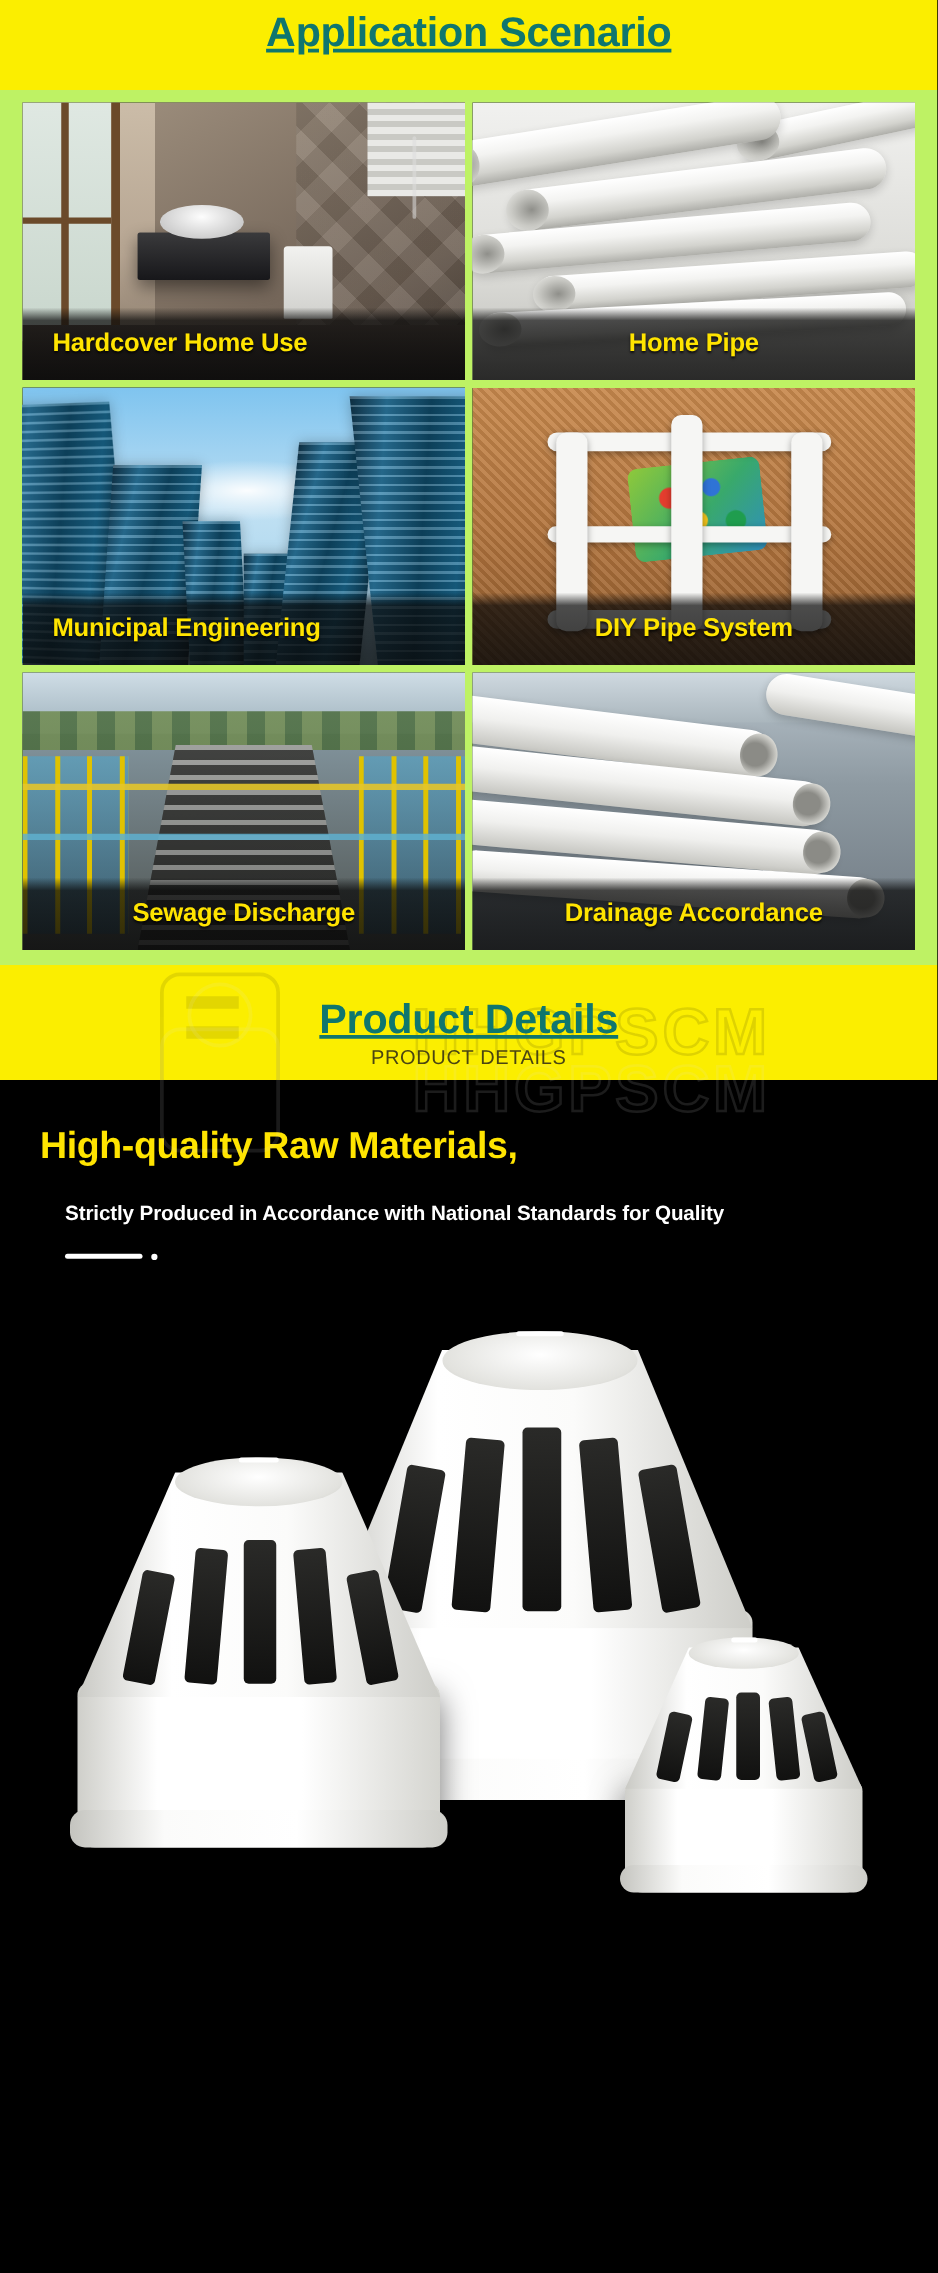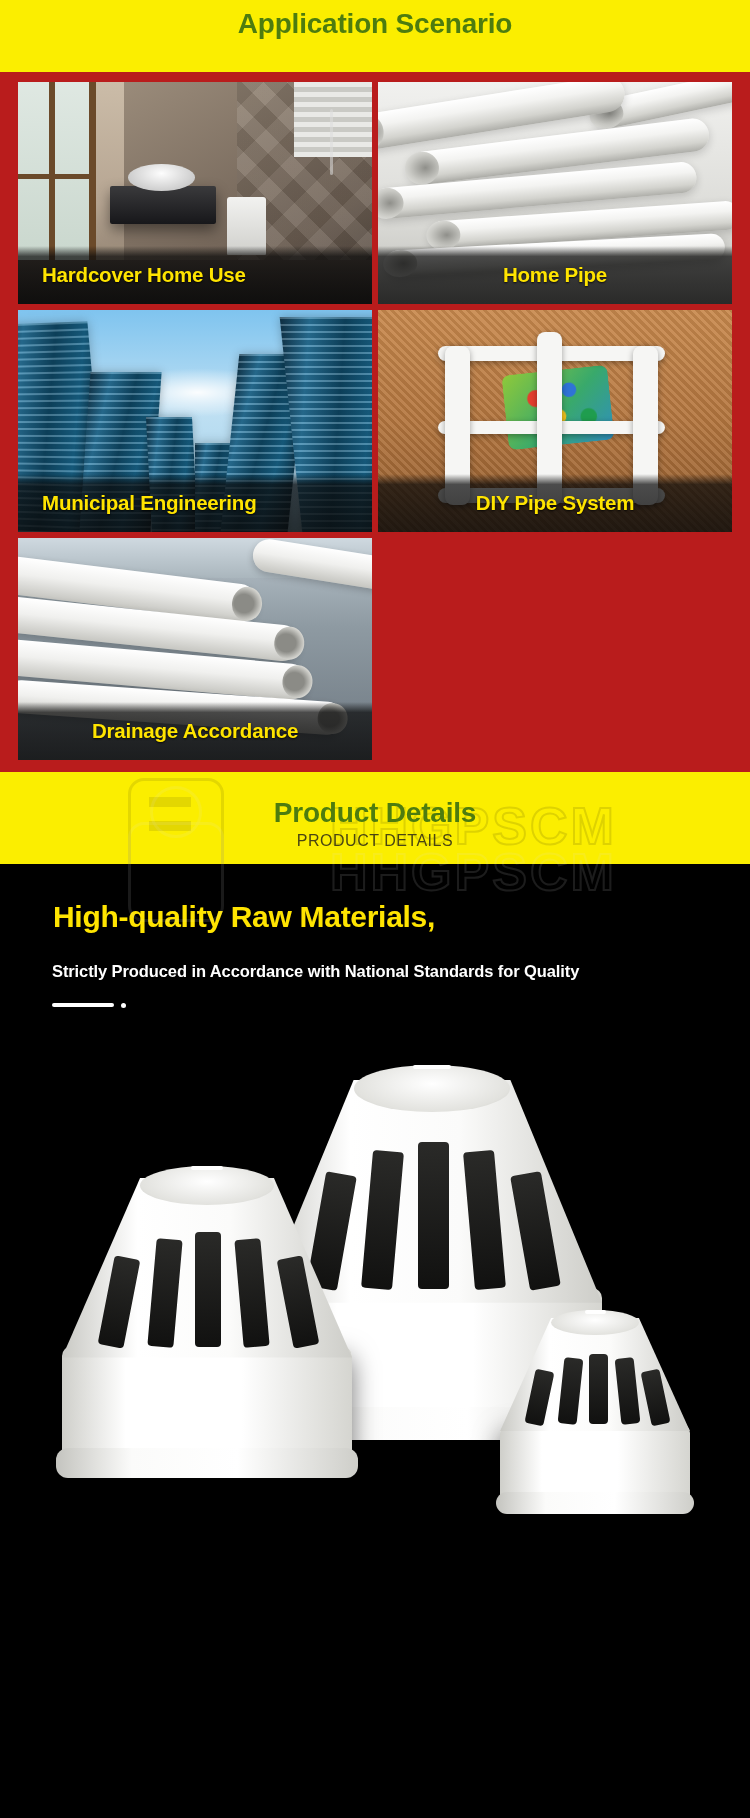--- a/index.html
+++ b/index.html
@@ -12,26 +12,26 @@
 
   
   .banner {
     background:#fbee00;
     width:100%;
     text-align:center;
     position:relative;
     overflow:hidden;
   }
   .banner-title {
-    color:#4d7c0f;
+    color:#0f766e;
     font-weight:bold;
-    font-size:28px;
+    font-size:33px;
     letter-spacing:-0.2px;
     line-height:1.05;
-    position:relative; z-index:3;
+    position:relative; z-index:3;text-decoration:underline;
   }
   .banner-sub {
     color:#4a4512;
     font-size:16px;
     letter-spacing:0.5px;
     line-height:1.05;
     margin-top:6px;
     position:relative; z-index:3;
     font-weight:400;
   }
@@ -93,21 +93,21 @@
 
   
   #scenario-grid {
     position:relative;
     width:750px;
     padding:10px 18px 12px 18px;
     display:grid;
     grid-template-columns:1fr 1fr;
     grid-auto-rows:222px;
     gap:6px;
-    background:#b91c1c;
+    background:#bef264;
   }
   .cell {
     position:relative;
     overflow:hidden;
     background:#111;
   }
   .cell-art { position:absolute; inset:0; }
   .cell-caption {
     position:absolute;
     left:0; right:0; bottom:0;
@@ -256,21 +256,21 @@
   .stack .s1 { left:-12%; top:14%; width:80%; height:17%; transform:rotate(7deg); }
   .stack .s2 { left:-6%;  top:33%; width:86%; height:16%; transform:rotate(6deg); }
   .stack .s3 { left:-10%; top:51%; width:92%; height:16%; transform:rotate(5deg); }
   .stack .s4 { left:-4%;  top:69%; width:96%; height:15%; transform:rotate(4deg); }
   .stack .s5 { right:-18%; top:6%; width:52%; height:15%; transform:rotate(9deg); }
 
   
   #product-section { position:relative; background:#000; padding:34px 0 0 0; height:808px; }
   #product-heading {
     color:#ffe400; font-weight:bold; font-size:30px;
-    line-height:1.25; padding-left:53px; letter-spacing:-0.3px;
+    line-height:1.25; padding-left:32px; letter-spacing:-0.3px;
   }
   #product-sub {
     color:#ffffff; font-weight:bold; font-size:16.5px;
     padding-left:52px; margin-top:26px; letter-spacing:-0.1px;
   }
   #rule-wrap { padding-left:52px; margin-top:22px; display:flex; align-items:center; gap:7px; }
   #rule-line { width:62px; height:4px; background:#fff; border-radius:2px; }
   #rule-dot  { width:5px; height:5px; background:#fff; border-radius:50%; }
 
   
@@ -391,20 +391,34 @@
         <u class="h3"></u>
       <u class="v1"></u>
         <u class="v2"></u>
         <u class="v3"></u>
     </div>
     <div class="cell-caption">
       <span>DIY Pipe System</span>
     </div>
   </div>
 
+  <div class="cell">
+    <div class="cell-art sewage">
+      <div class="sky"></div>
+        <div class="trees"></div>
+      <div class="channel"></div>
+      <div class="rail-l"></div>
+        <div class="rail-r"></div>
+      <div class="bar1"></div>
+        <div class="bar2"></div>
+    </div>
+    <div class="cell-caption">
+      <span>Sewage Discharge</span>
+    </div>
+  </div>
 
   <div class="cell">
     <div class="cell-art stack">
       <div class="sky2"></div>
       <s class="s5"></s>
         <s class="s1"></s>
         <s class="s2"></s>
         <s class="s3"></s>
         <s class="s4"></s>
     </div>

